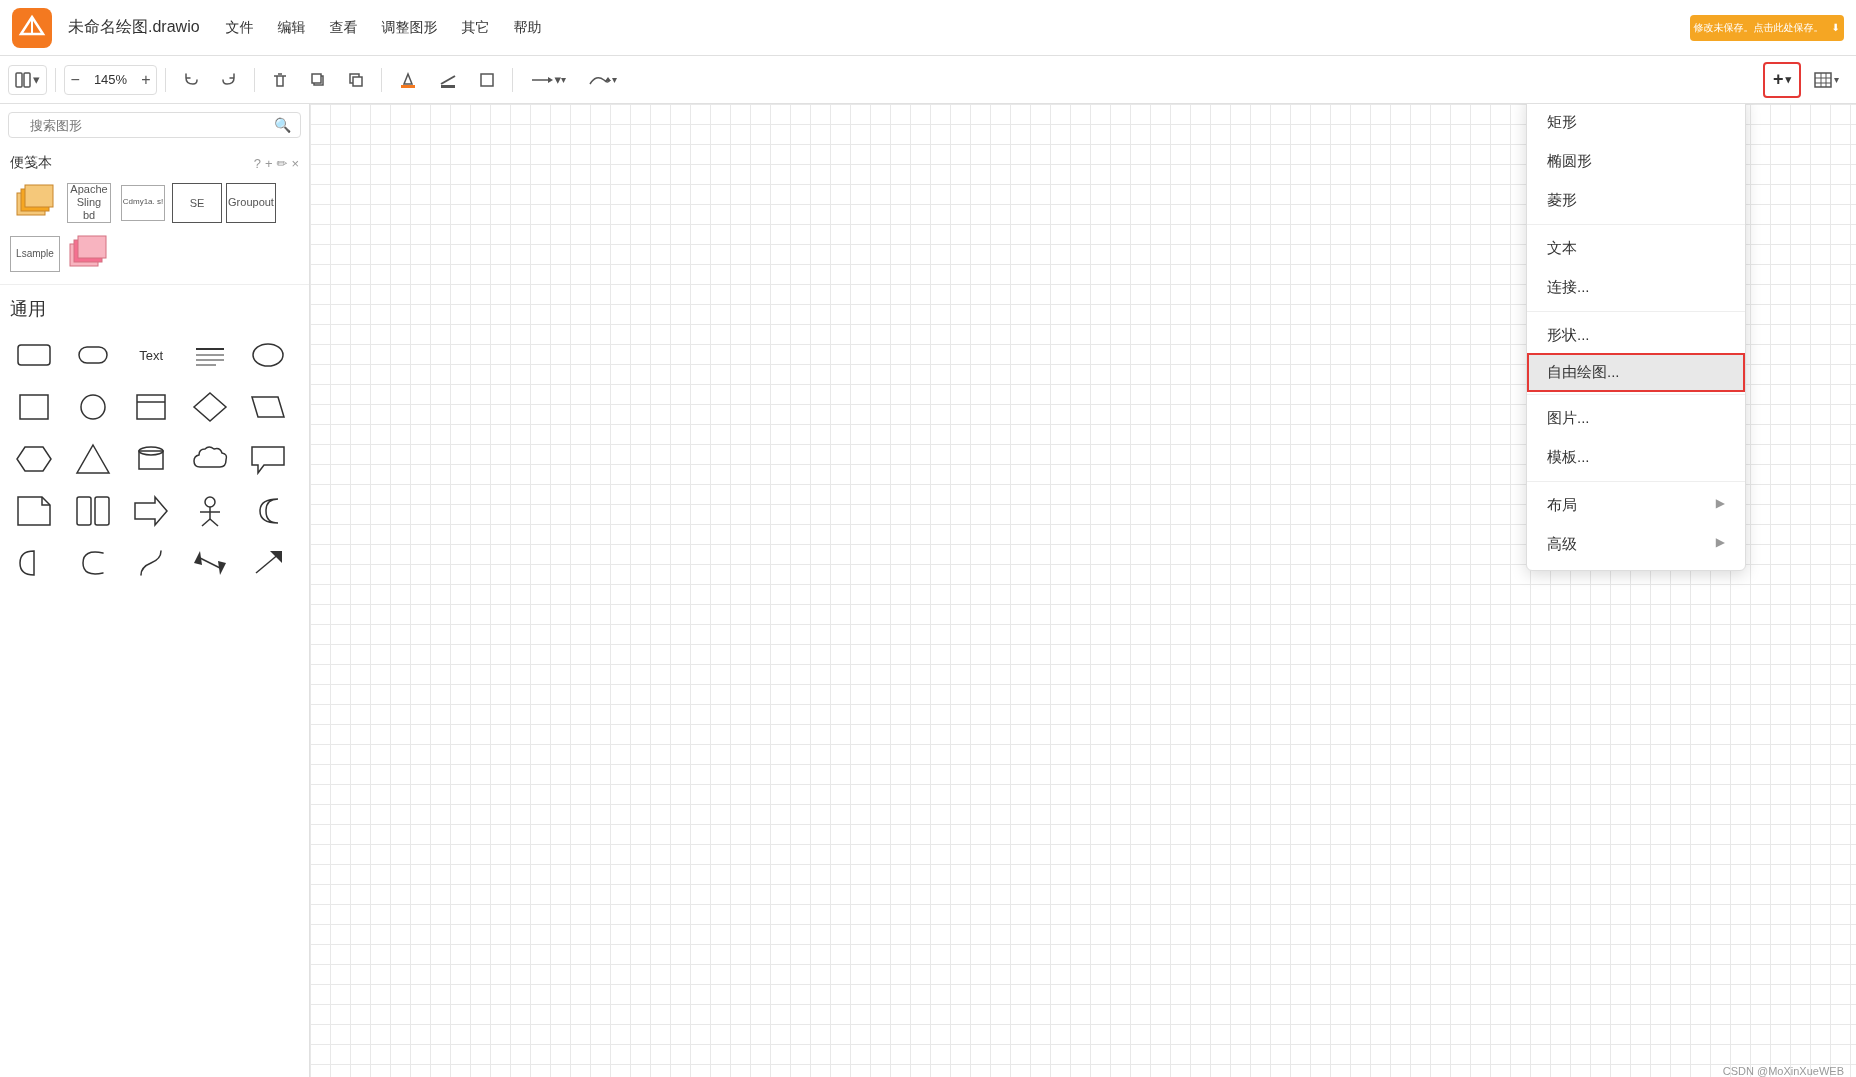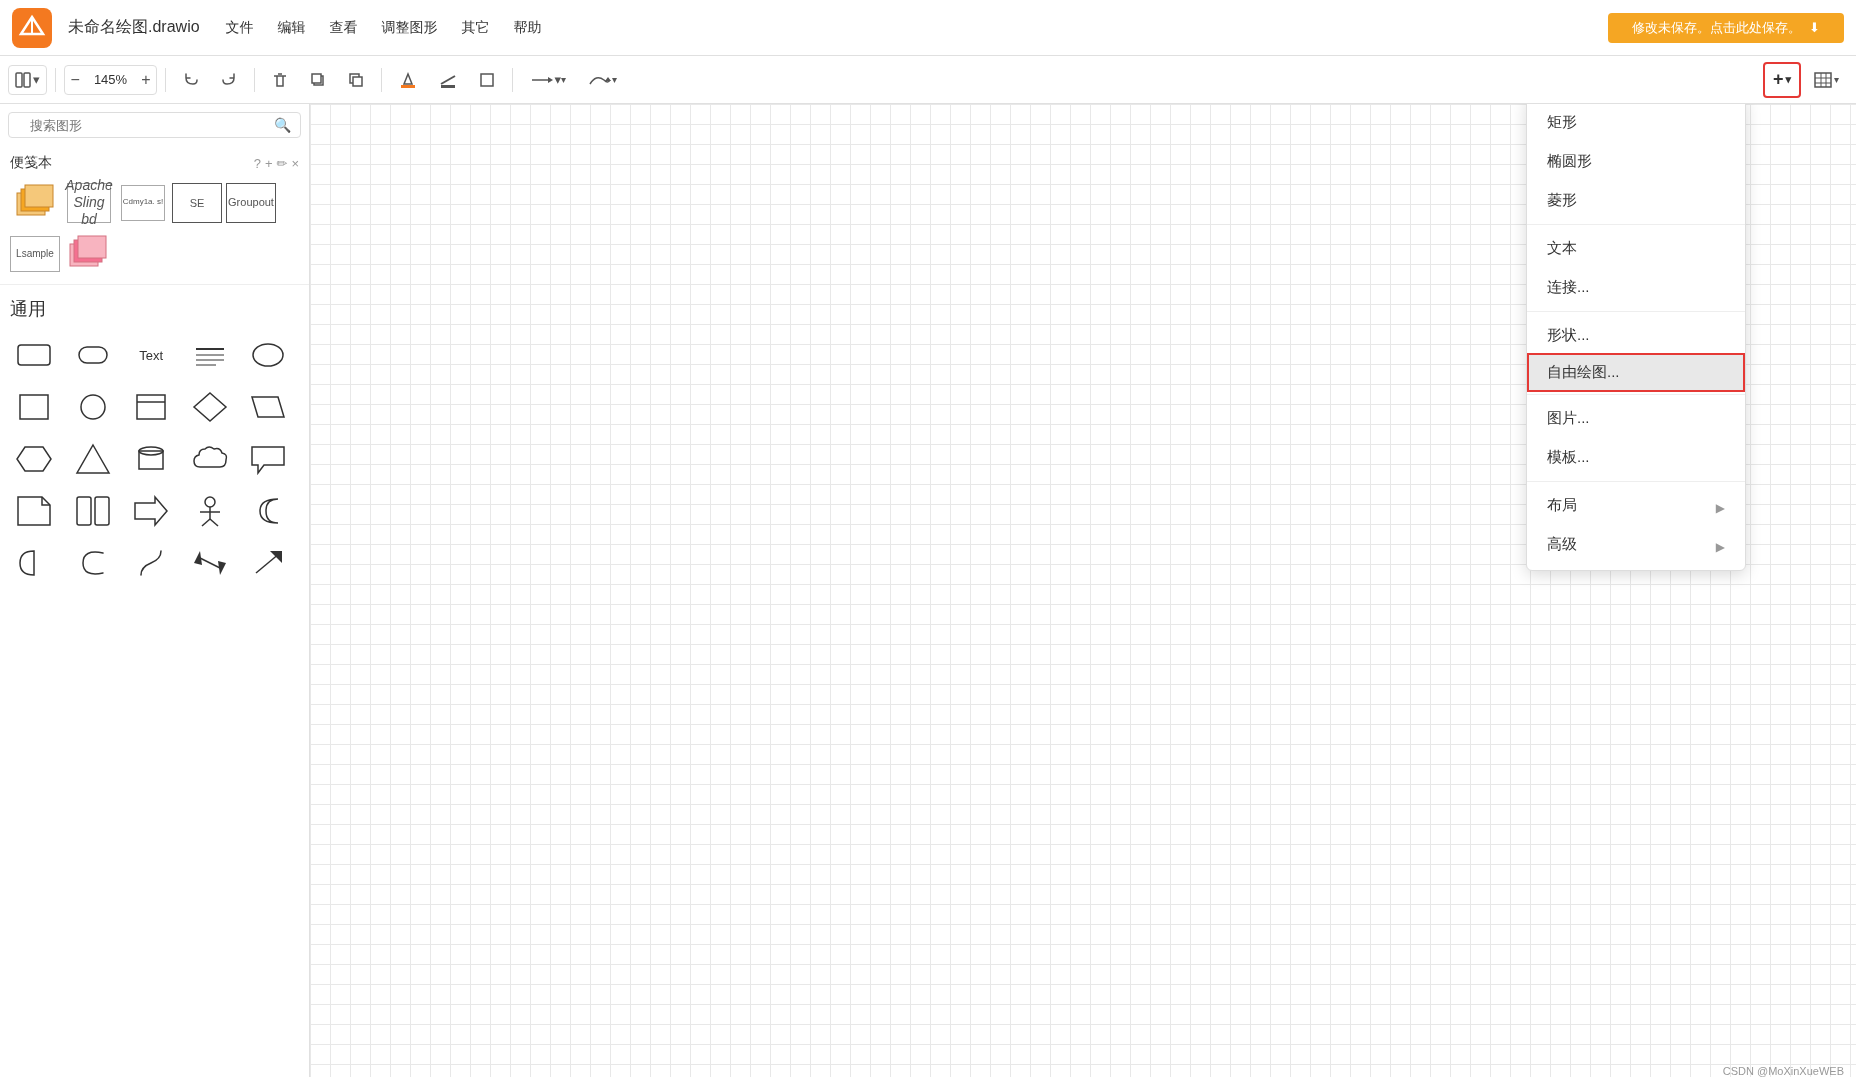--- a/index.html
+++ b/index.html
@@ -41,22 +41,22 @@
       cursor: pointer;
       border-radius: 4px;
       text-align: right;
     }
     .save-btn {
       margin-left: auto;
       background: #f5a623;
       color: #fff;
       border: none;
       border-radius: 4px;
-      padding: 6px 24px;
-      font-size: 13px;
+      padding: 6px 4px;
+      font-size: 10px;
       cursor: pointer;
       display: flex;
       align-items: center;
       gap: 8px;
       white-space: nowrap;
     }
 
     
     .toolbar {
       display: flex;
@@ -247,21 +247,21 @@
       min-width: 220px;
       z-index: 100;
       padding: 6px 0;
     }
     .dropdown-item {
       padding: 10px 20px;
       font-size: 15px;
       color: #333;
       cursor: pointer;
       display: flex;
-      align-items: flex-end;
+      align-items: flex-start;
       justify-content: space-between;
     }
     .dropdown-item.highlighted {
       background: #e8e8e8;
       border: 2px solid #e53935;
       margin: -2px 0;
       padding: 8px 18px;
     }
     .dropdown-divider { height: 1px; background: #eee; margin: 4px 0; }
     .dropdown-arrow { font-size: 12px; color: #999; }
@@ -270,28 +270,27 @@
     .watermark {
       position: absolute;
       bottom: 0;
       right: 12px;
       font-size: 11px;
       color: #999;
     }
     .sp-shape2 {
       width: 44px; height: 40px;
       border: 1px solid #aaa;
-      font-size: 14px;
+      font-size: 11px;
       color: #555;
       display: flex;
       align-items: center;
       justify-content: center;
       text-align: center;
       line-height: 1.2;
-      font-style: italic;
     }
     .sp-shape4 {
       width: 56px; height: 40px;
       border: 1.5px solid #555;
       display: flex; align-items: center; justify-content: center;
       font-size: 11px; color: #555;
     }
     .sp-shape5 {
       width: 64px; height: 40px;
       border: 1.5px solid #555;

